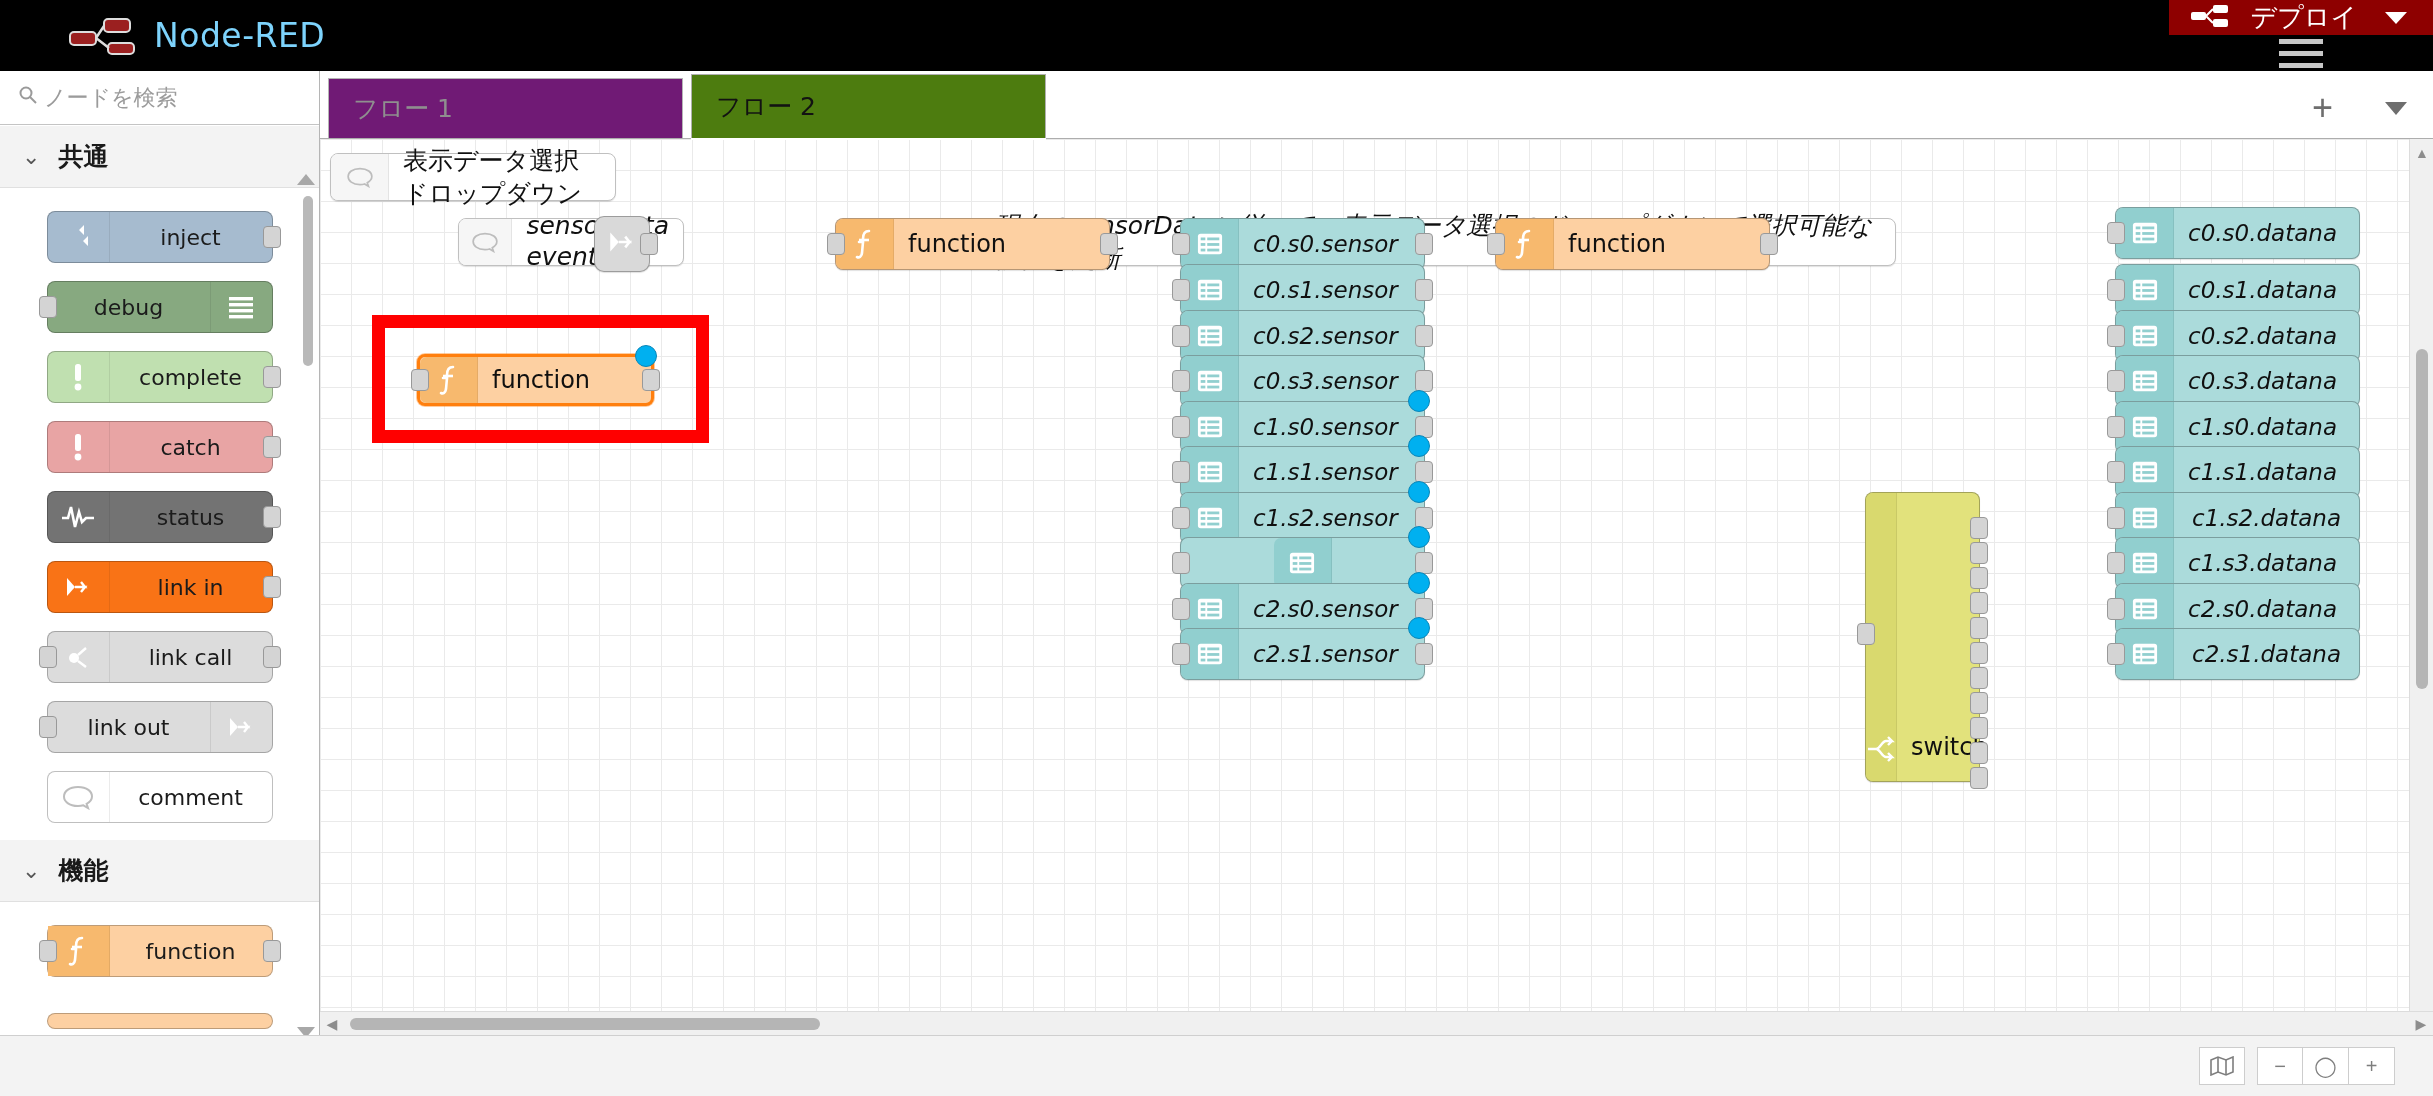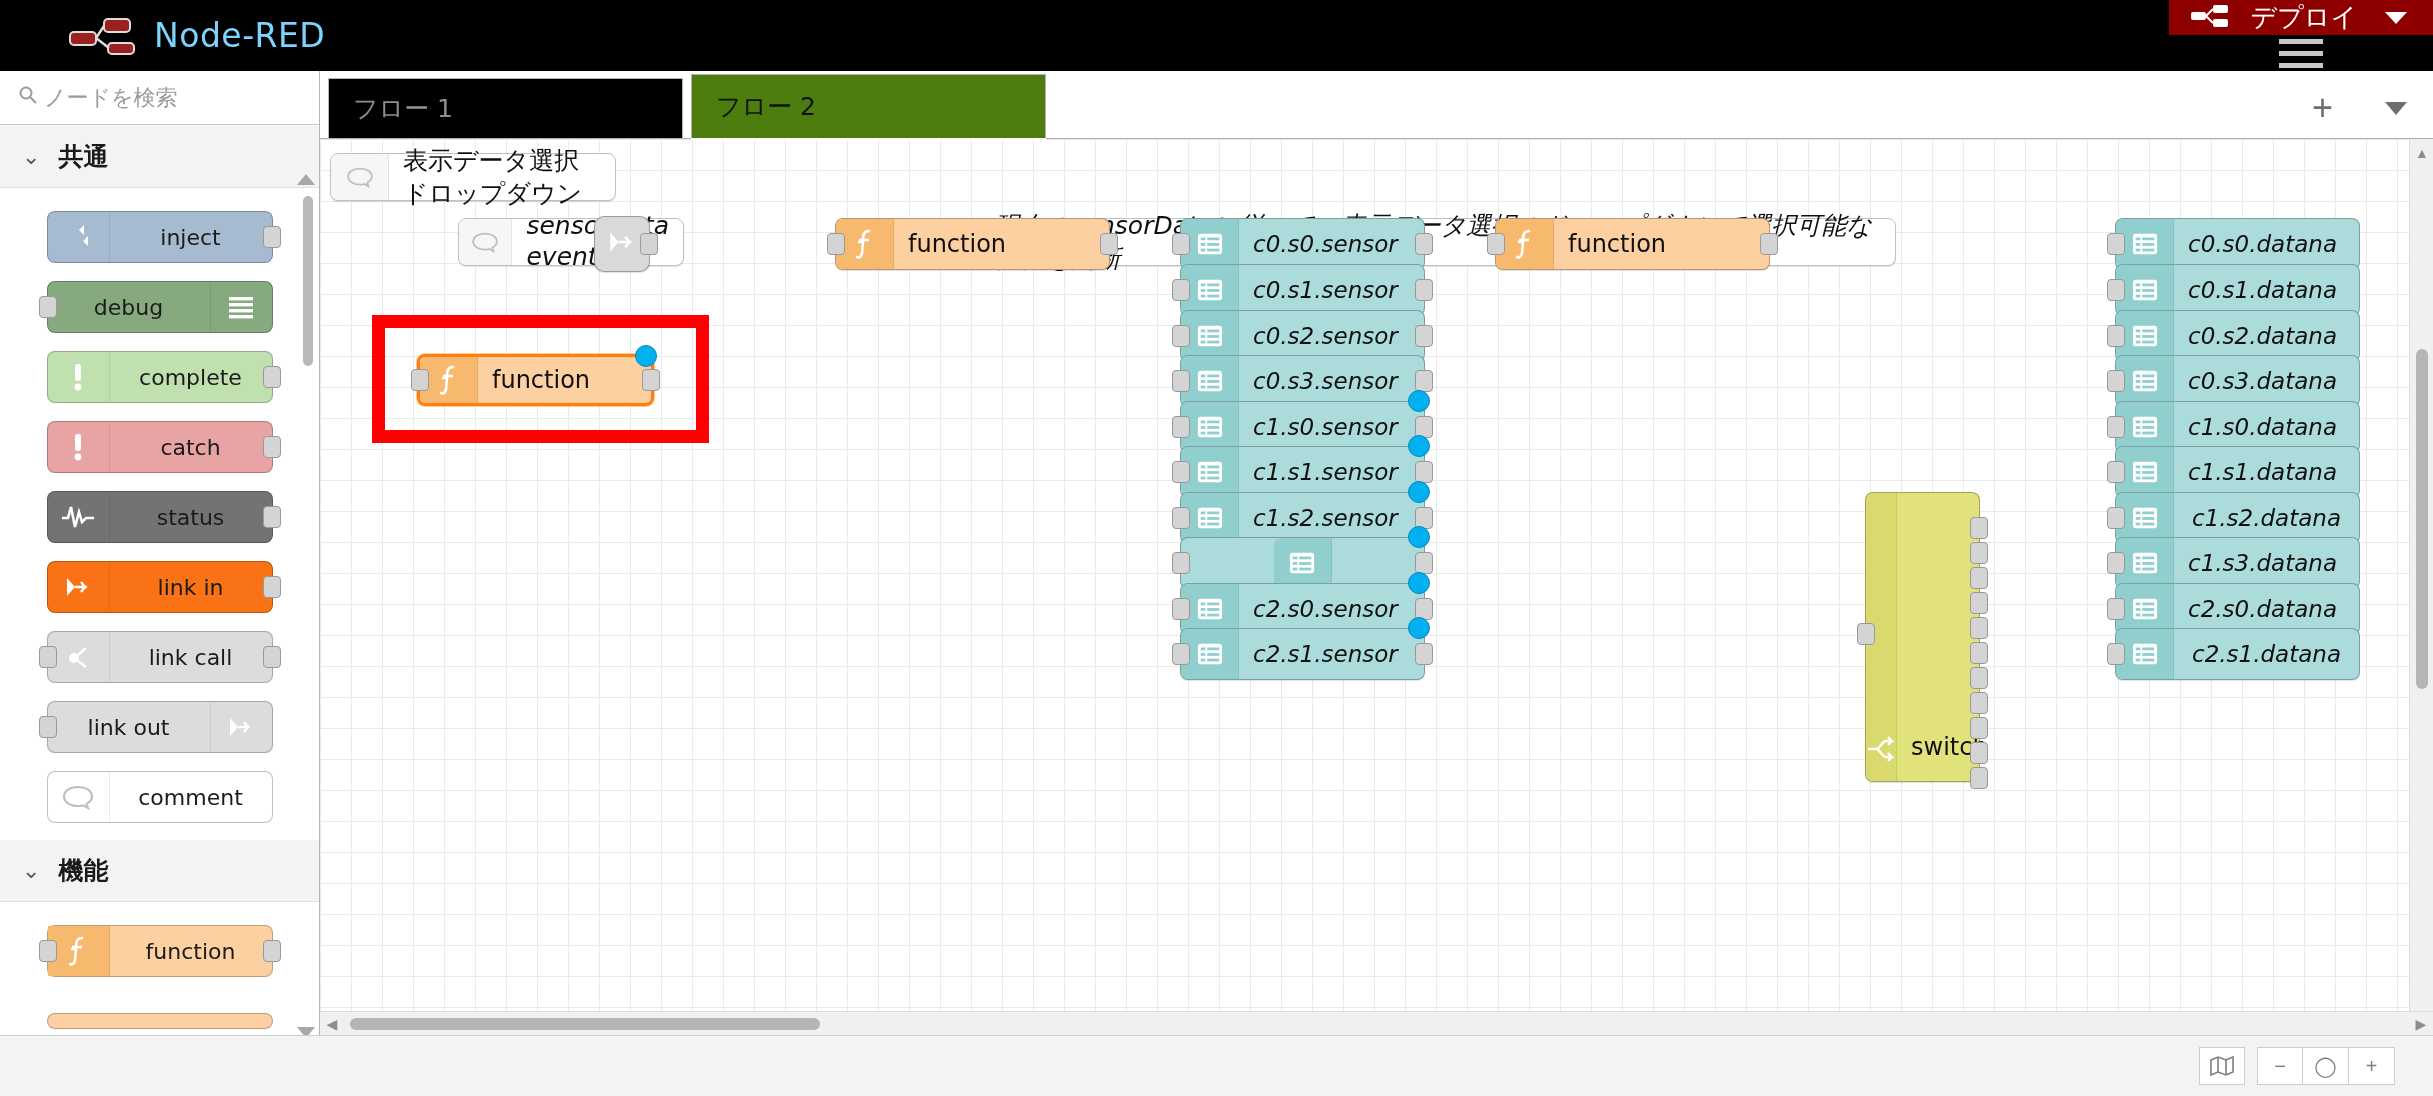--- a/index.html
+++ b/index.html
@@ -135,21 +135,21 @@
     background: #fff; border-bottom: 1px solid #adadad;
     display: flex; align-items: flex-end;
   }
   .tab {
     height: 60px; min-width: 355px; padding: 0 24px;
     display: flex; align-items: center;
     border: 1px solid #b5b5b5; border-bottom: none;
     font-size: 25px; font-family: "DejaVu Sans", sans-serif;
     cursor: pointer; margin-left: 8px; position: relative;
   }
-  .tab.inactive { background: #000000; color: #8f8f8f; }
+  .tab.inactive { background: #701a75; color: #8f8f8f; }
   .tab.active {
     background: #4d7c0f; color: #121212; height: 64px;
     border-color: #b0b0b0; z-index: 2;
     box-shadow: 0 2px 0 0 #fff;
   }
   #tab-actions {
     margin-left: auto; display: flex; align-items: center; height: 60px;
     padding-right: 26px; gap: 52px;
   }
   #add-tab-btn { font-size: 36px; color: #6e6e6e; cursor: pointer; line-height: 1; }
@@ -787,21 +787,21 @@
             <rect x="4" y="17" width="5" height="3" fill="#91cfcf"></rect>
             <rect x="11" y="17" width="13" height="3" fill="#91cfcf"></rect>
           </svg>
         </div>
       <div class="nd-label">c2.s1.sensor</div>
       <div class="port in"></div>
       <div class="port out"></div>
       <div class="status-dot"></div>
     </div>
 
-    <div class="node sensor" style="left:1795px; top:79px; width:245px; height:52px;">
+    <div class="node sensor" style="left:1795px; top:68px; width:245px; height:52px;">
       <div class="nd-icon">
           <svg width="26" height="24" viewBox="0 0 28 24">
             <rect x="1" y="1" width="26" height="22" rx="3" fill="#fff"></rect>
             <rect x="4" y="5" width="5" height="3" fill="#91cfcf"></rect>
             <rect x="11" y="5" width="13" height="3" fill="#91cfcf"></rect>
             <rect x="4" y="11" width="5" height="3" fill="#91cfcf"></rect>
             <rect x="11" y="11" width="13" height="3" fill="#91cfcf"></rect>
             <rect x="4" y="17" width="5" height="3" fill="#91cfcf"></rect>
             <rect x="11" y="17" width="13" height="3" fill="#91cfcf"></rect>
           </svg>

